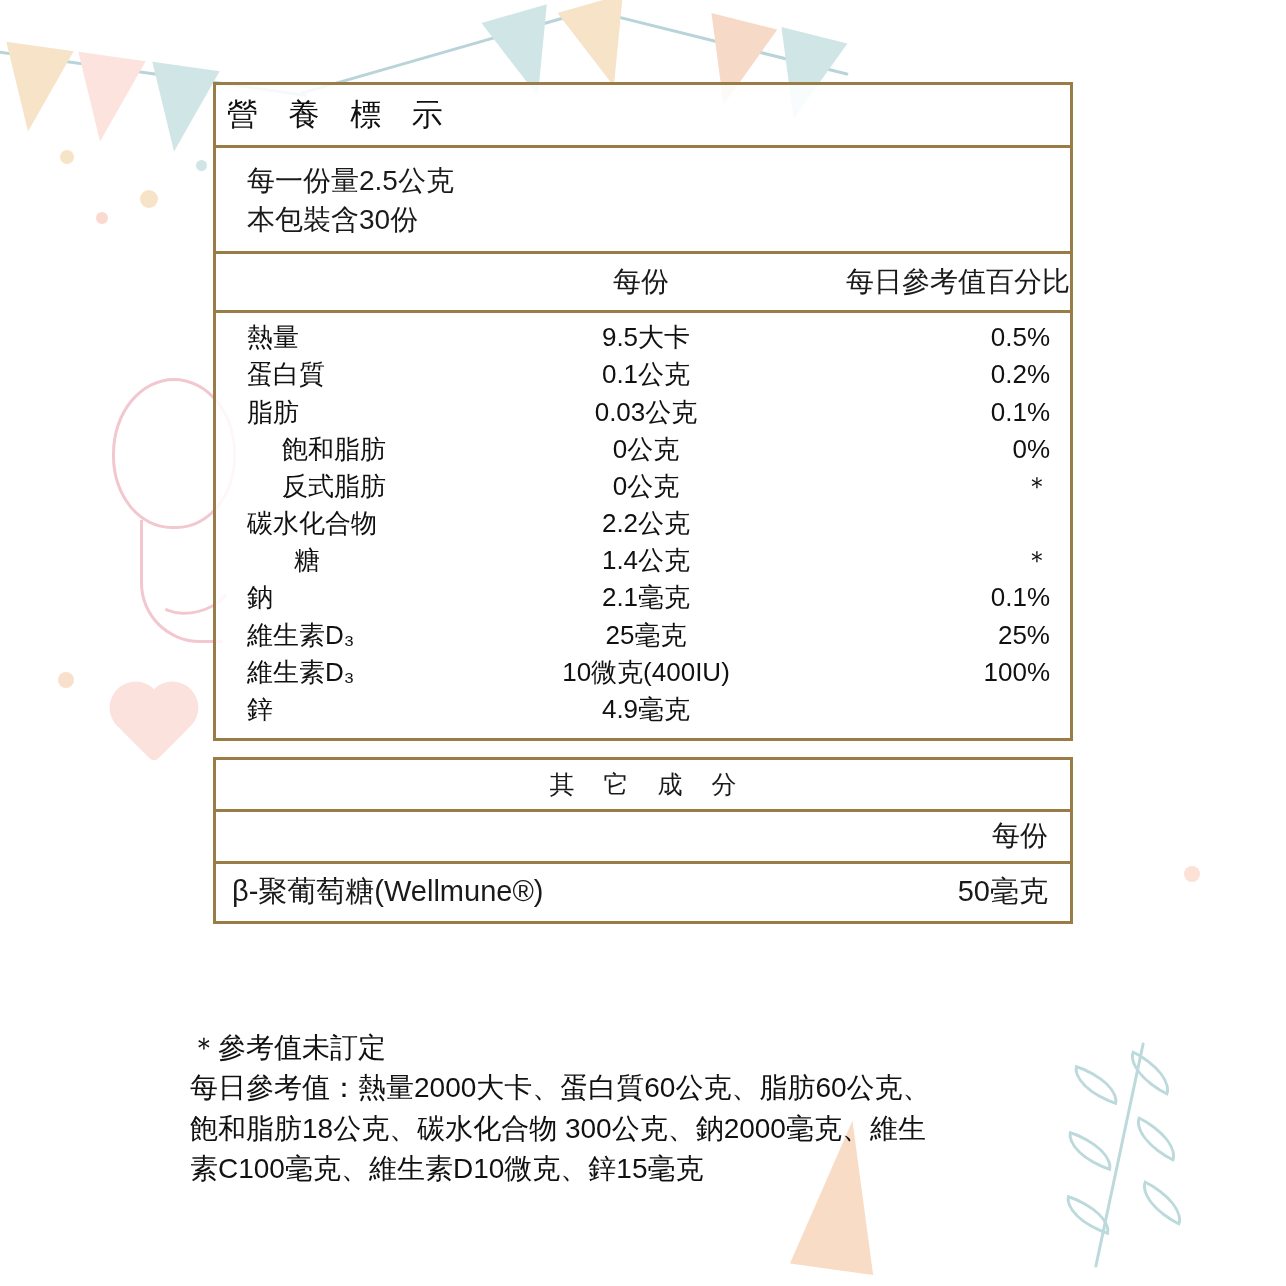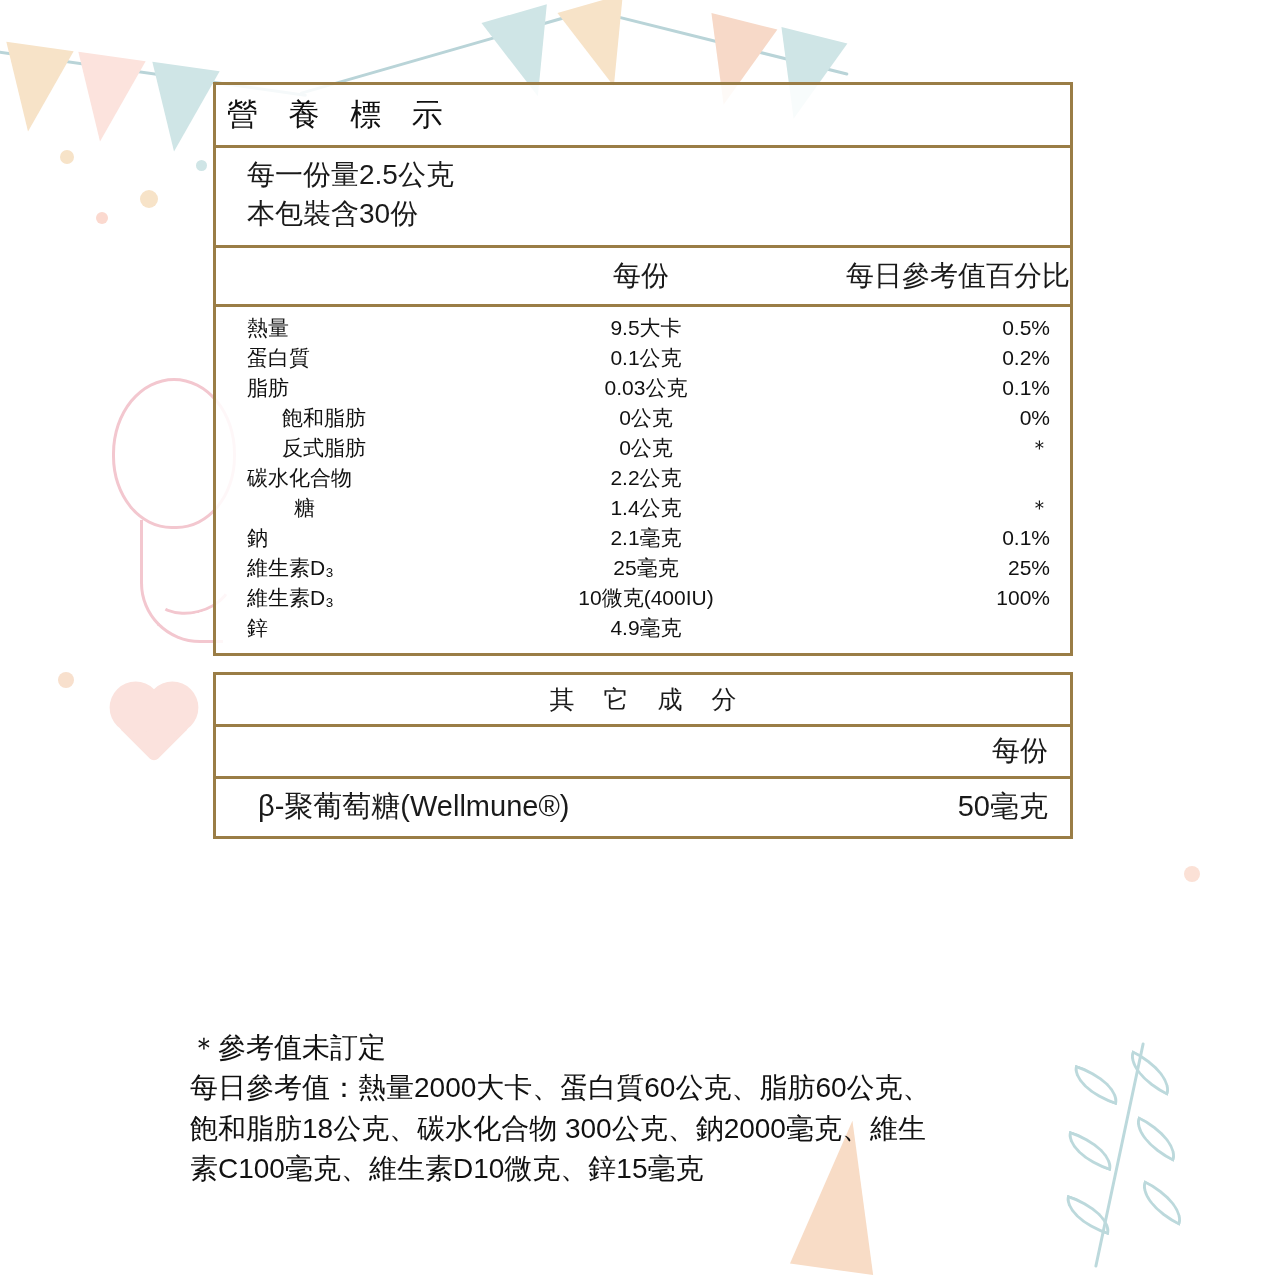--- a/index.html
+++ b/index.html
@@ -127,37 +127,37 @@
 
   .title {
     text-align: left;
     font-size: 31px;
     letter-spacing: 11px;
     padding: 9px 0 9px 11px;
     color: #111;
   }
 
   .serving {
-    padding: 8px 0 12px 31px;
+    padding: 14px 0 12px 31px;
     font-size: 28px;
     line-height: 1.38;
   }
 
   .hdr {
     display: flex;
     font-size: 28px;
     padding: 9px 0 9px 0;
   }
   .hdr .c-name { width: 300px; }
   .hdr .c-amt  { width: 250px; text-align: center; }
   .hdr .c-pct  { flex: 1; text-align: right; }
 
   .nutr-row {
     display: flex;
-    font-size: 21px;
+    font-size: 26px;
     line-height: 1.43;
     color: #111;
   }
   .nutr-row .c-name { width: 300px; padding-left: 31px; box-sizing: border-box; }
   .nutr-row .c-name.indent { padding-left: 66px; }
   .nutr-row .c-name.indent2 { padding-left: 78px; }
   .nutr-row .c-amt  { width: 260px; text-align: center; }
   .nutr-row .c-pct  { flex: 1; text-align: right; padding-right: 20px; }
 
   .nutr-body { padding: 6px 0 10px 0; }
@@ -174,21 +174,21 @@
   .sub-hdr {
     font-size: 28px;
     text-align: right;
     padding: 5px 22px 6px 0;
   }
   .other-row {
     display: flex;
     font-size: 29px;
     padding: 8px 0 9px 0;
   }
-  .other-row .o-name { padding-left: 42px; flex: 1; }
+  .other-row .o-name { padding-left: 16px; flex: 1; }
   .other-row .o-amt  { width: 230px; text-align: right; padding-right: 22px; }
 
   .footnotes {
     position: absolute;
     left: 190px;
     top: 1028px;
     width: 1020px;
     font-size: 28px;
     line-height: 1.44;
     color: #111;

